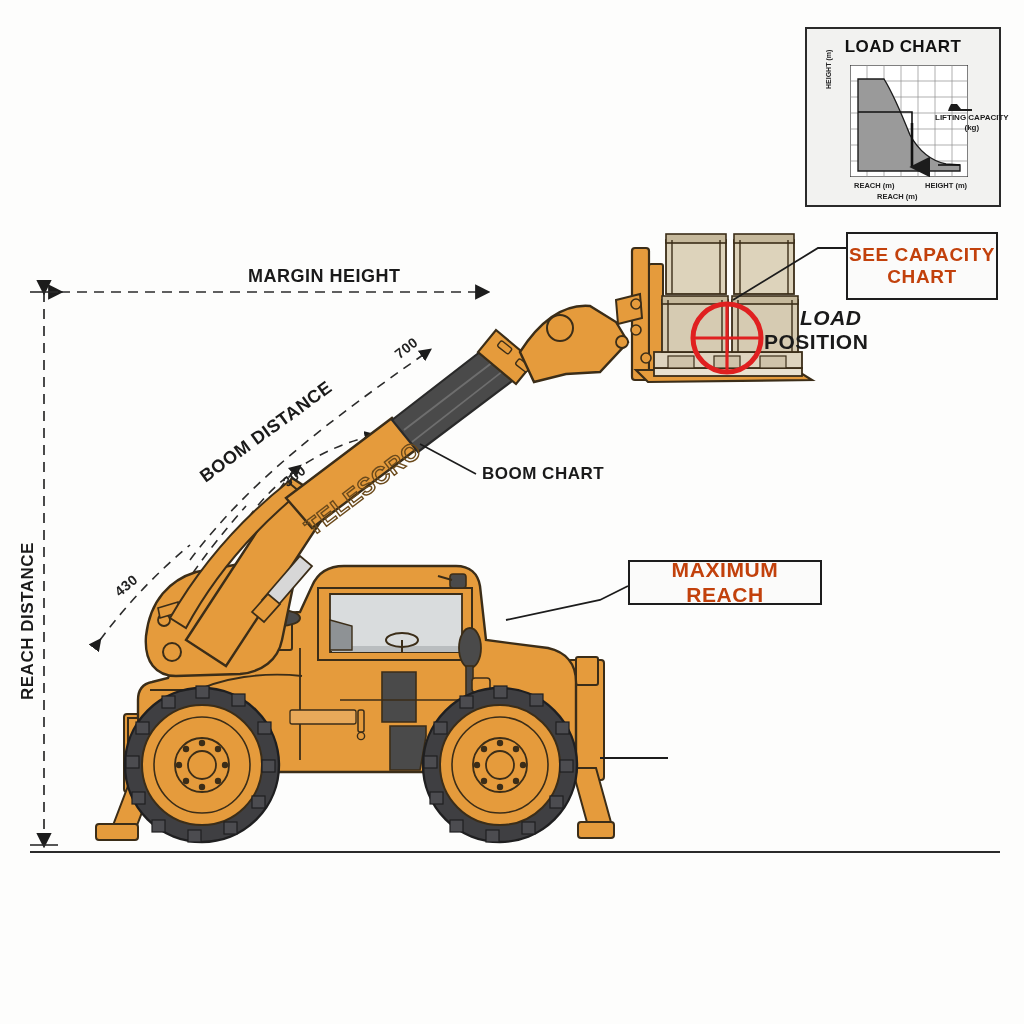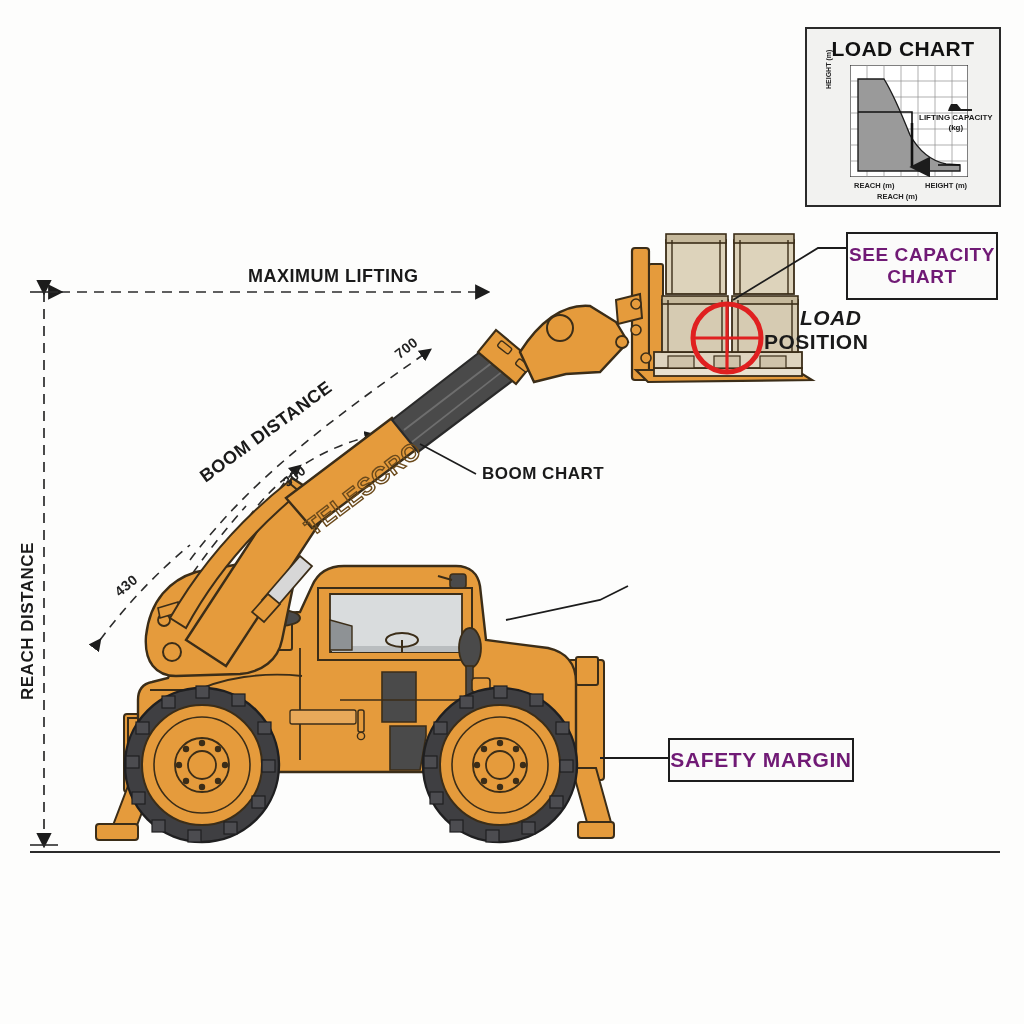--- a/index.html
+++ b/index.html
@@ -6,38 +6,38 @@
   html,body{margin:0;padding:0;background:#fff;}
   body{width:1024px;height:1024px;position:relative;overflow:hidden;
        font-family:"Liberation Sans","DejaVu Sans",sans-serif;
        background:#fdfdfc;}
   #stage{position:absolute;inset:0;width:1024px;height:1024px;}
   svg.layer{position:absolute;left:0;top:0;width:1024px;height:1024px;overflow:visible;}
 
   .lbl{position:absolute;font-weight:bold;color:#1a1a1a;letter-spacing:.5px;
        white-space:nowrap;line-height:1.12;}
   .boxlbl{position:absolute;background:#fbfbfa;border:2px solid #1d1d1d;
-          font-weight:bold;color:#701a75;display:flex;align-items:center;
+          font-weight:bold;color:#c2410c;display:flex;align-items:center;
           justify-content:center;text-align:center;letter-spacing:.6px;
           box-sizing:border-box;line-height:1.15;}
 
   
   #loadchart{position:absolute;left:805px;top:27px;width:196px;height:180px;
              background:#f2f2f0;border:2px solid #2a2a2a;box-sizing:border-box;}
   #lc-title{position:absolute;left:0;right:0;top:8px;text-align:center;
-            font-size:21px;font-weight:bold;color:#111;letter-spacing:.4px;}
+            font-size:17px;font-weight:bold;color:#111;letter-spacing:.4px;}
   #lc-plot{position:absolute;left:43px;top:36px;width:118px;height:112px;}
   #lc-ylab{position:absolute;left:18px;top:60px;transform:rotate(-90deg);
            transform-origin:left top;font-size:7px;font-weight:bold;color:#222;
            white-space:nowrap;}
   #lc-xlab1{position:absolute;left:47px;top:152px;font-size:7.5px;font-weight:bold;color:#222;}
   #lc-xlab2{position:absolute;left:118px;top:152px;font-size:7.5px;font-weight:bold;color:#222;}
   #lc-xlab3{position:absolute;left:70px;top:163px;font-size:7.5px;font-weight:bold;color:#222;}
   #lc-cap{position:absolute;left:112px;top:84px;font-size:8px;font-weight:bold;
-          color:#1b1b1b;text-align:center;line-height:1.25;white-space:nowrap;}
+          color:#1b1b1b;text-align:center;line-height:1.25;white-space:nowrap;padding-left:16px;}
 </style>
 </head>
 <body>
 
 <div id="stage">
 
   <svg class="layer" viewBox="0 0 1024 1024">
     <defs>
       <marker id="arrB" markerWidth="9" markerHeight="9" refX="7" refY="4.5" orient="auto">
         <path d="M0,0 L9,4.5 L0,9 Z" fill="#1c1c1c"></path>
@@ -269,21 +269,21 @@
     </g>
 
     <g stroke="#1c1c1c" fill="none">
       <path d="M733,300 L818,248 L846,248" stroke-width="1.8"></path>
       <path d="M506,620 L600,600 L628,586" stroke-width="1.8"></path>
       <path d="M600,758 L668,758" stroke-width="1.8"></path>
       <path d="M420,444 L476,474" stroke-width="1.6"></path>
     </g>
   </svg>
 
-  <div class="lbl" style="left:248px;top:266px;font-size:18px;">MAXIMUM LIFTING</div>
+  <div class="lbl" style="left:248px;top:266px;font-size:18px;">MARGIN HEIGHT</div>
 
   <div class="lbl" style="left:18px;top:700px;font-size:17px;transform:rotate(-90deg);transform-origin:left top;">REACH DISTANCE</div>
 
   <div class="lbl" style="left:196px;top:470px;font-size:18px;transform:rotate(-36deg);transform-origin:left top;">BOOM DISTANCE</div>
 
   <div class="lbl" style="left:482px;top:464px;font-size:17px;">BOOM CHART</div>
 
   <div class="lbl" style="left:392px;top:350px;font-size:14px;transform:rotate(-38deg);transform-origin:left top;color:#232323;">700</div>
   <div class="lbl" style="left:280px;top:478px;font-size:14px;transform:rotate(-38deg);transform-origin:left top;color:#232323;">300</div>
   <div class="lbl" style="left:112px;top:588px;font-size:14px;transform:rotate(-40deg);transform-origin:left top;color:#232323;">430</div>
@@ -292,22 +292,22 @@
               color:transparent;-webkit-text-stroke:1.4px #6b4a1c;letter-spacing:1px;">TELESCRO</div>
 
   <div class="lbl" style="left:800px;top:306px;font-size:21px;font-style:italic;">LOAD</div>
   <div class="lbl" style="left:764px;top:330px;font-size:21px;">POSITION</div>
 
   <div class="boxlbl" style="left:846px;top:232px;width:152px;height:68px;font-size:19px;flex-direction:column;">
     <span>SEE CAPACITY</span>
     <span>CHART</span>
   </div>
 
-
-  <div class="boxlbl" style="left:668px;top:738px;width:186px;height:44px;font-size:21px;">SAFETY MARGIN</div>
+  <div class="boxlbl" style="left:628px;top:560px;width:194px;height:45px;font-size:21px;">MAXIMUM REACH</div>
+
 
   <div id="loadchart">
     <div id="lc-title">LOAD CHART</div>
 
     <svg id="lc-plot" viewBox="0 0 118 112">
       <defs>
         <marker id="lcArr" markerWidth="8" markerHeight="8" refX="4" refY="7" orient="auto">
           <path d="M0,0 L8,0 L4,8 Z" fill="#1c1c1c"></path>
         </marker>
       </defs>

